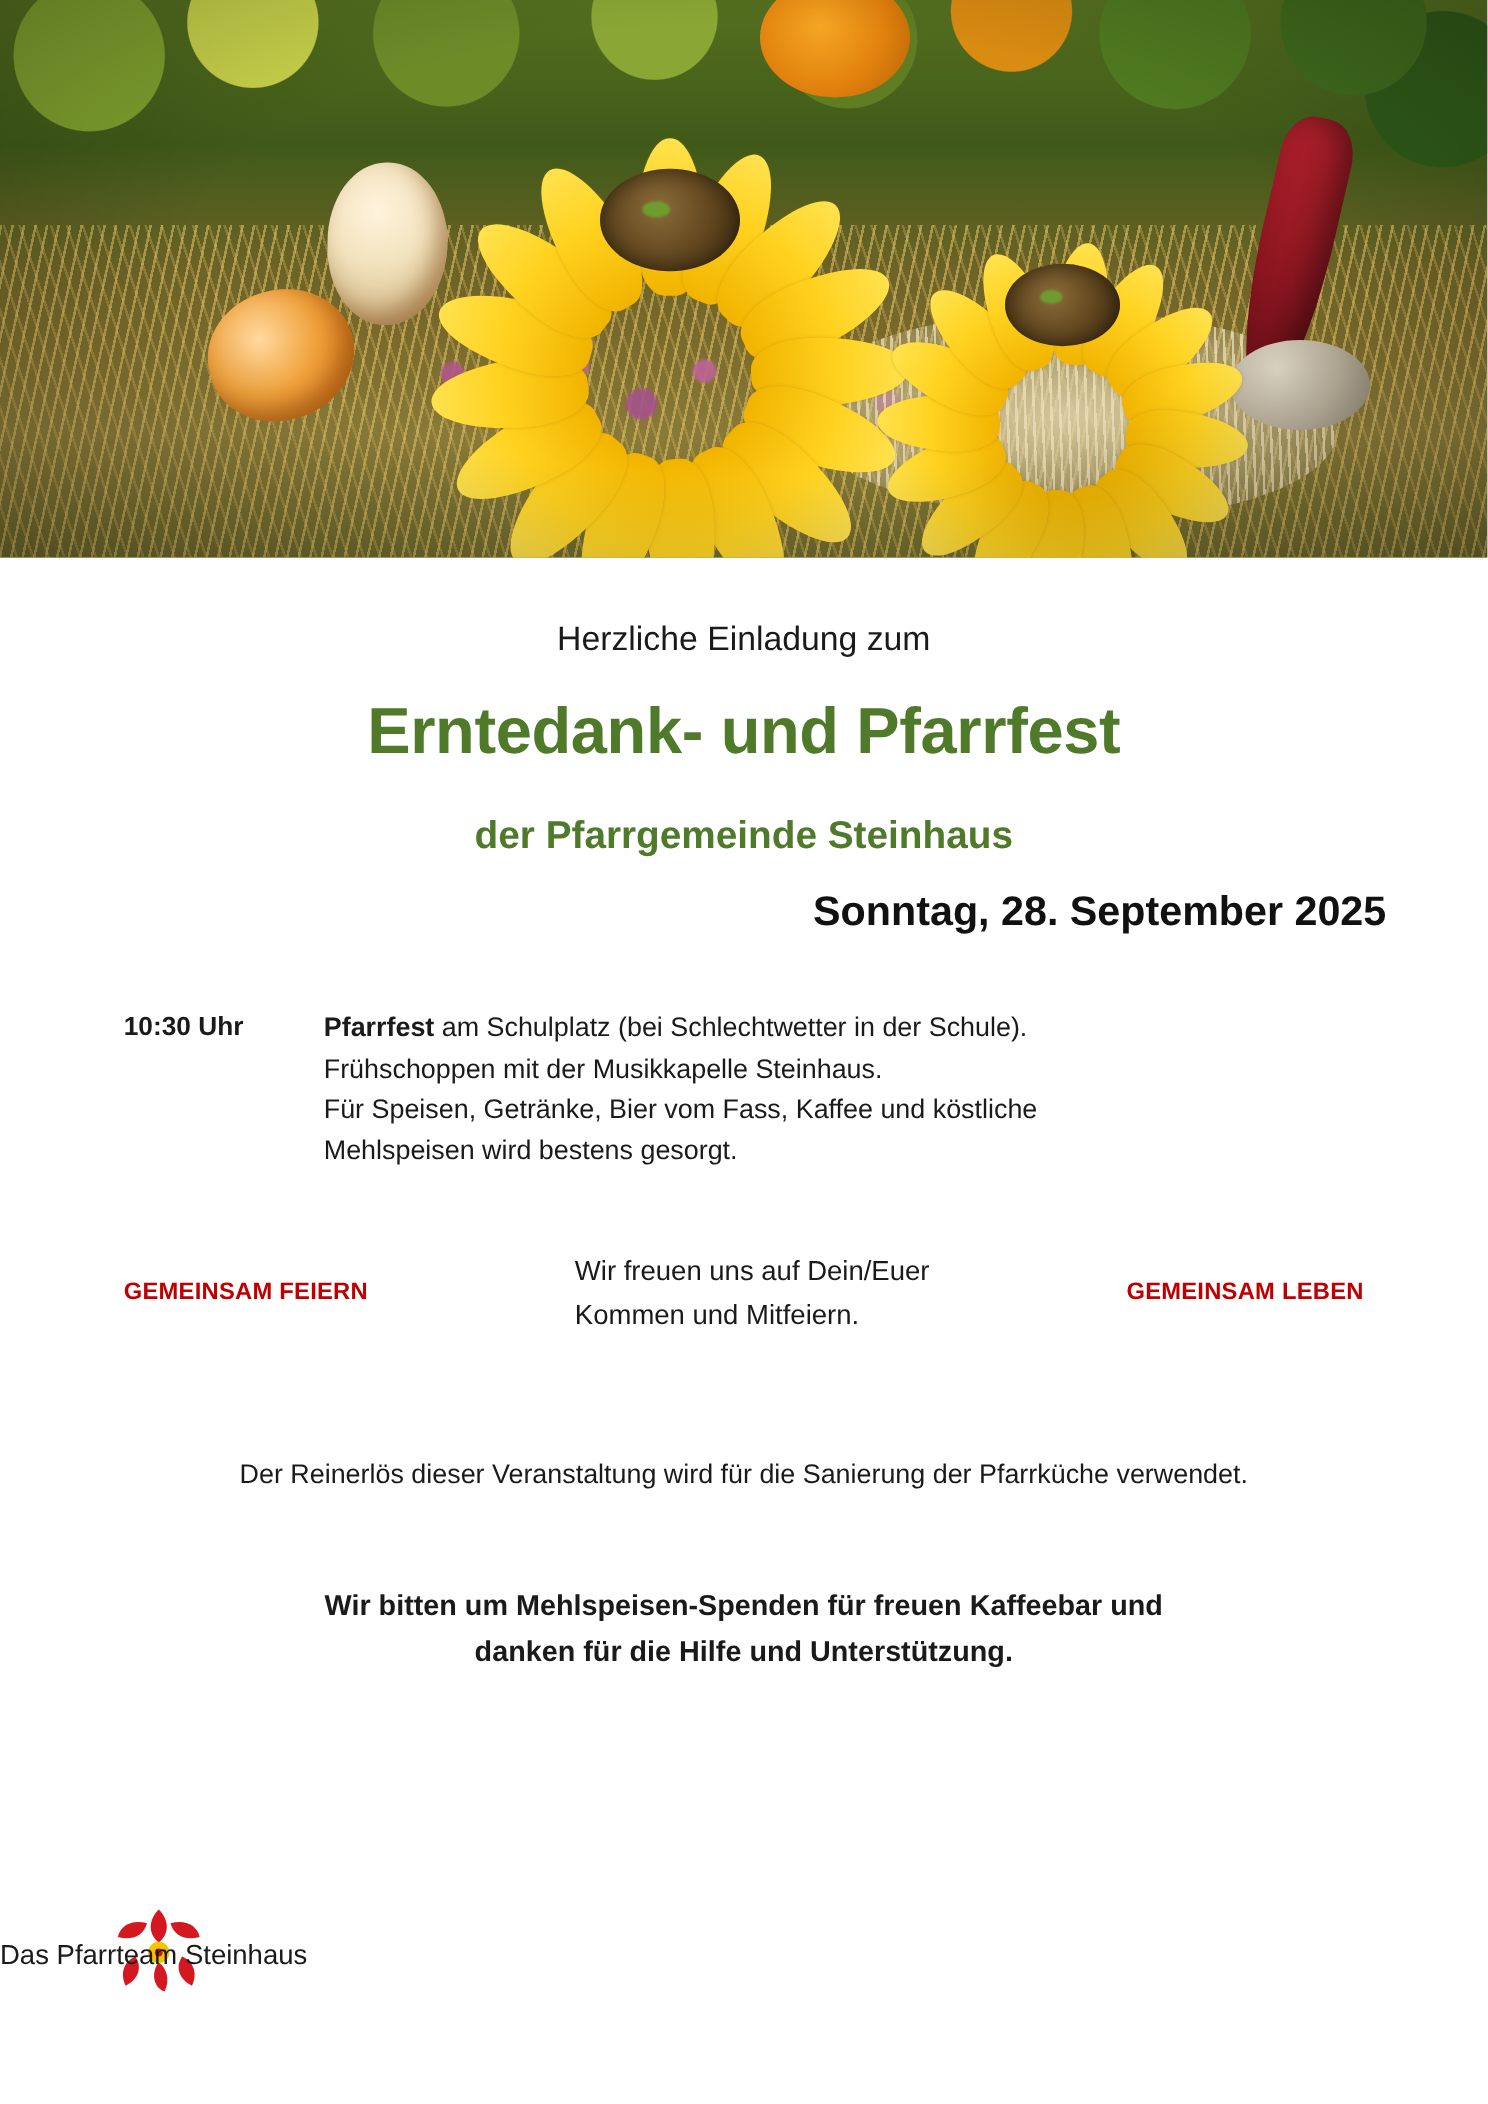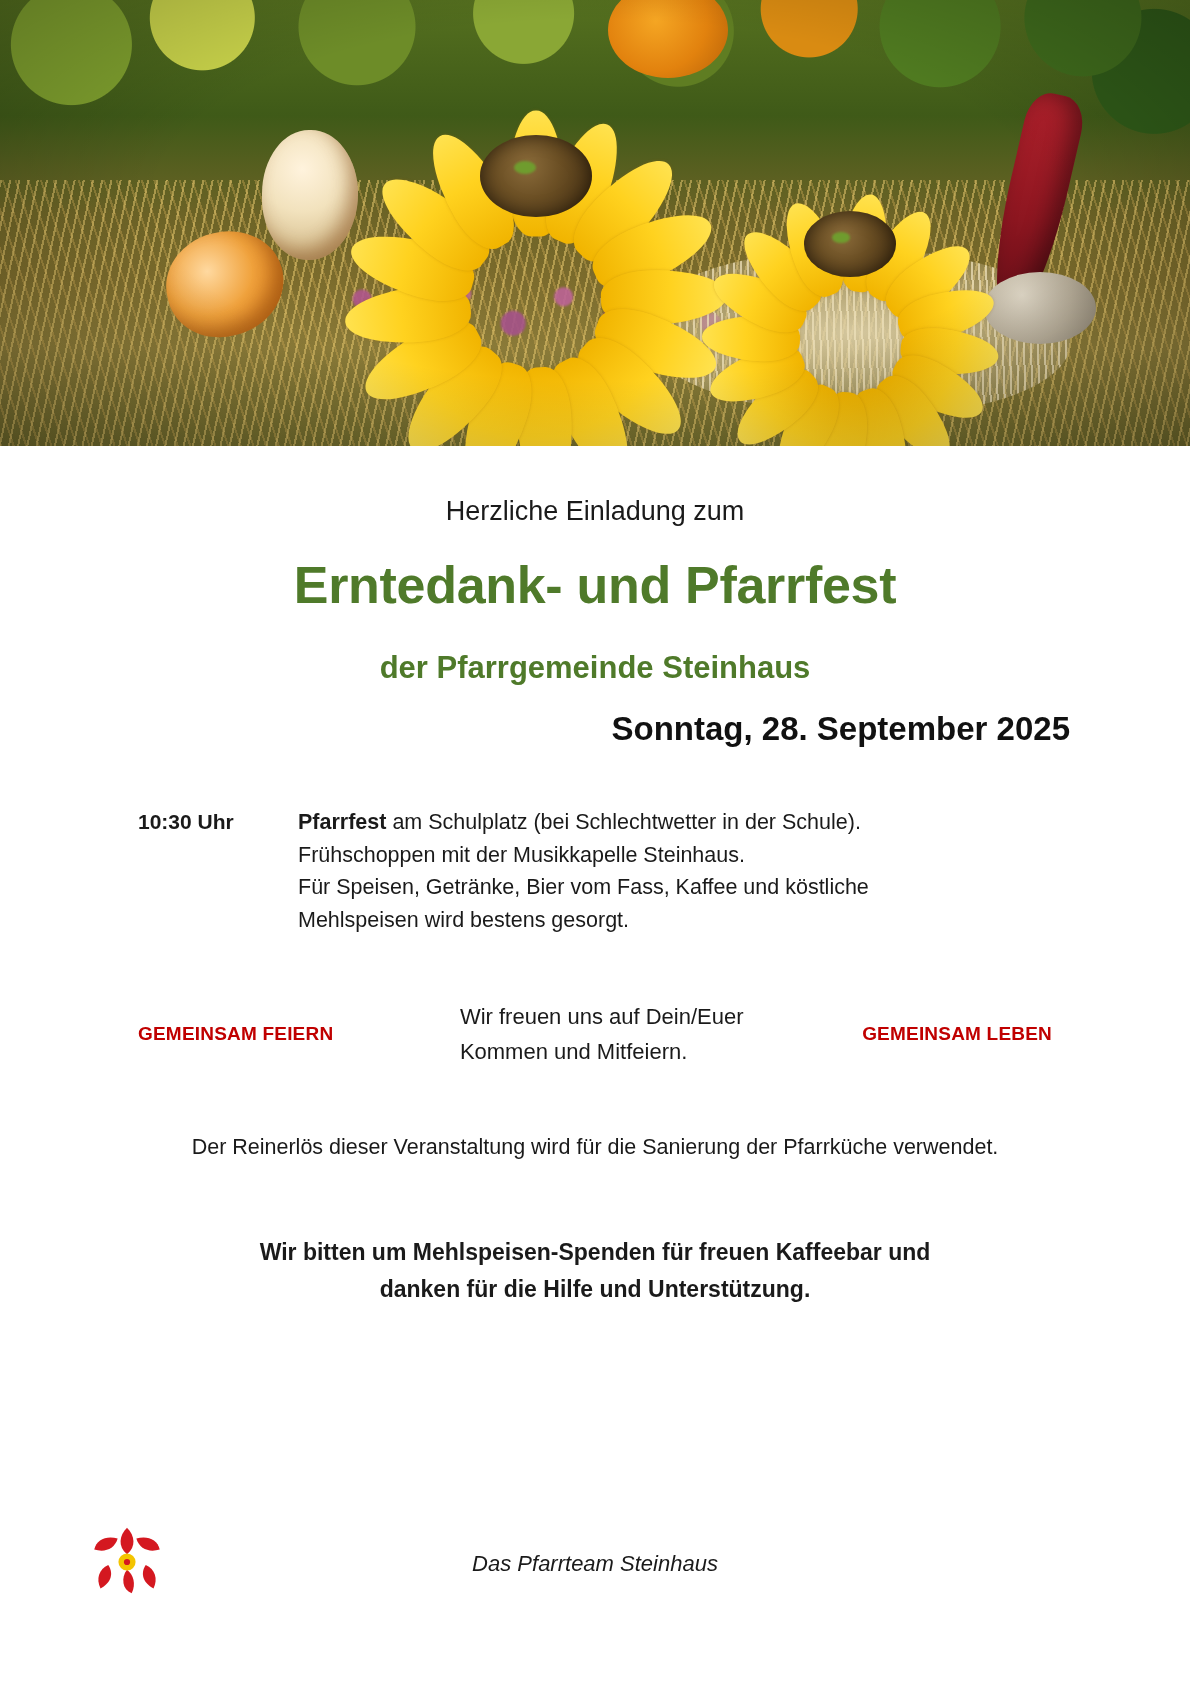--- a/index.html
+++ b/index.html
@@ -147,21 +147,21 @@
   .hero .sf1 { left: 352px; top: 42px; width: 368px; height: 268px; }
   .hero .sf1 .core { width: 112px; height: 82px; }
   .hero .sf2 { left: 700px; top: 140px; width: 300px; height: 208px; }
   .hero .sf2 .core { width: 92px; height: 66px; }
   .hero .vignette {
     background: radial-gradient(ellipse at 50% 45%, rgba(0,0,0,0) 52%, rgba(0,0,0,0.28) 100%);
   }
 
   
   .sheet {
-    padding: 0 120px;
+    padding: 0 81px;
     box-sizing: border-box;
   }
   .intro {
     text-align: center;
     font-size: 27px;
     margin-top: 50px;
     color: #1a1a1a;
   }
   .title {
     text-align: center;
@@ -227,44 +227,43 @@
     flex: 0 1 auto;
     text-align: left;
     font-size: 22px;
     line-height: 1.6;
     max-width: 360px;
     margin-left: 48px;
     margin-right: 40px;
   }
 
   .proceeds {
-    margin-top: 66px;
+    margin-top: 98px;
     text-align: center;
     font-size: 21.5px;
   }
   .request {
     margin-top: 74px;
     text-align: center;
     font-size: 23px;
     font-weight: bold;
     line-height: 1.62;
   }
 
   .footer {
     position: absolute;
     left: 0; right: 0; bottom: 0;
     height: 200px;
   }
   .footer-team {
     position: absolute;
     left: 0; right: 0;
     top: 68px;
-    text-align: center;
+    text-align: left;
     font-size: 22px;
-    font-style: italic;
   }
   .logo-flower {
     position: absolute;
     left: 88px;
     top: 40px;
     width: 78px;
     height: 78px;
   }
   .logo-kk {
     position: absolute;

